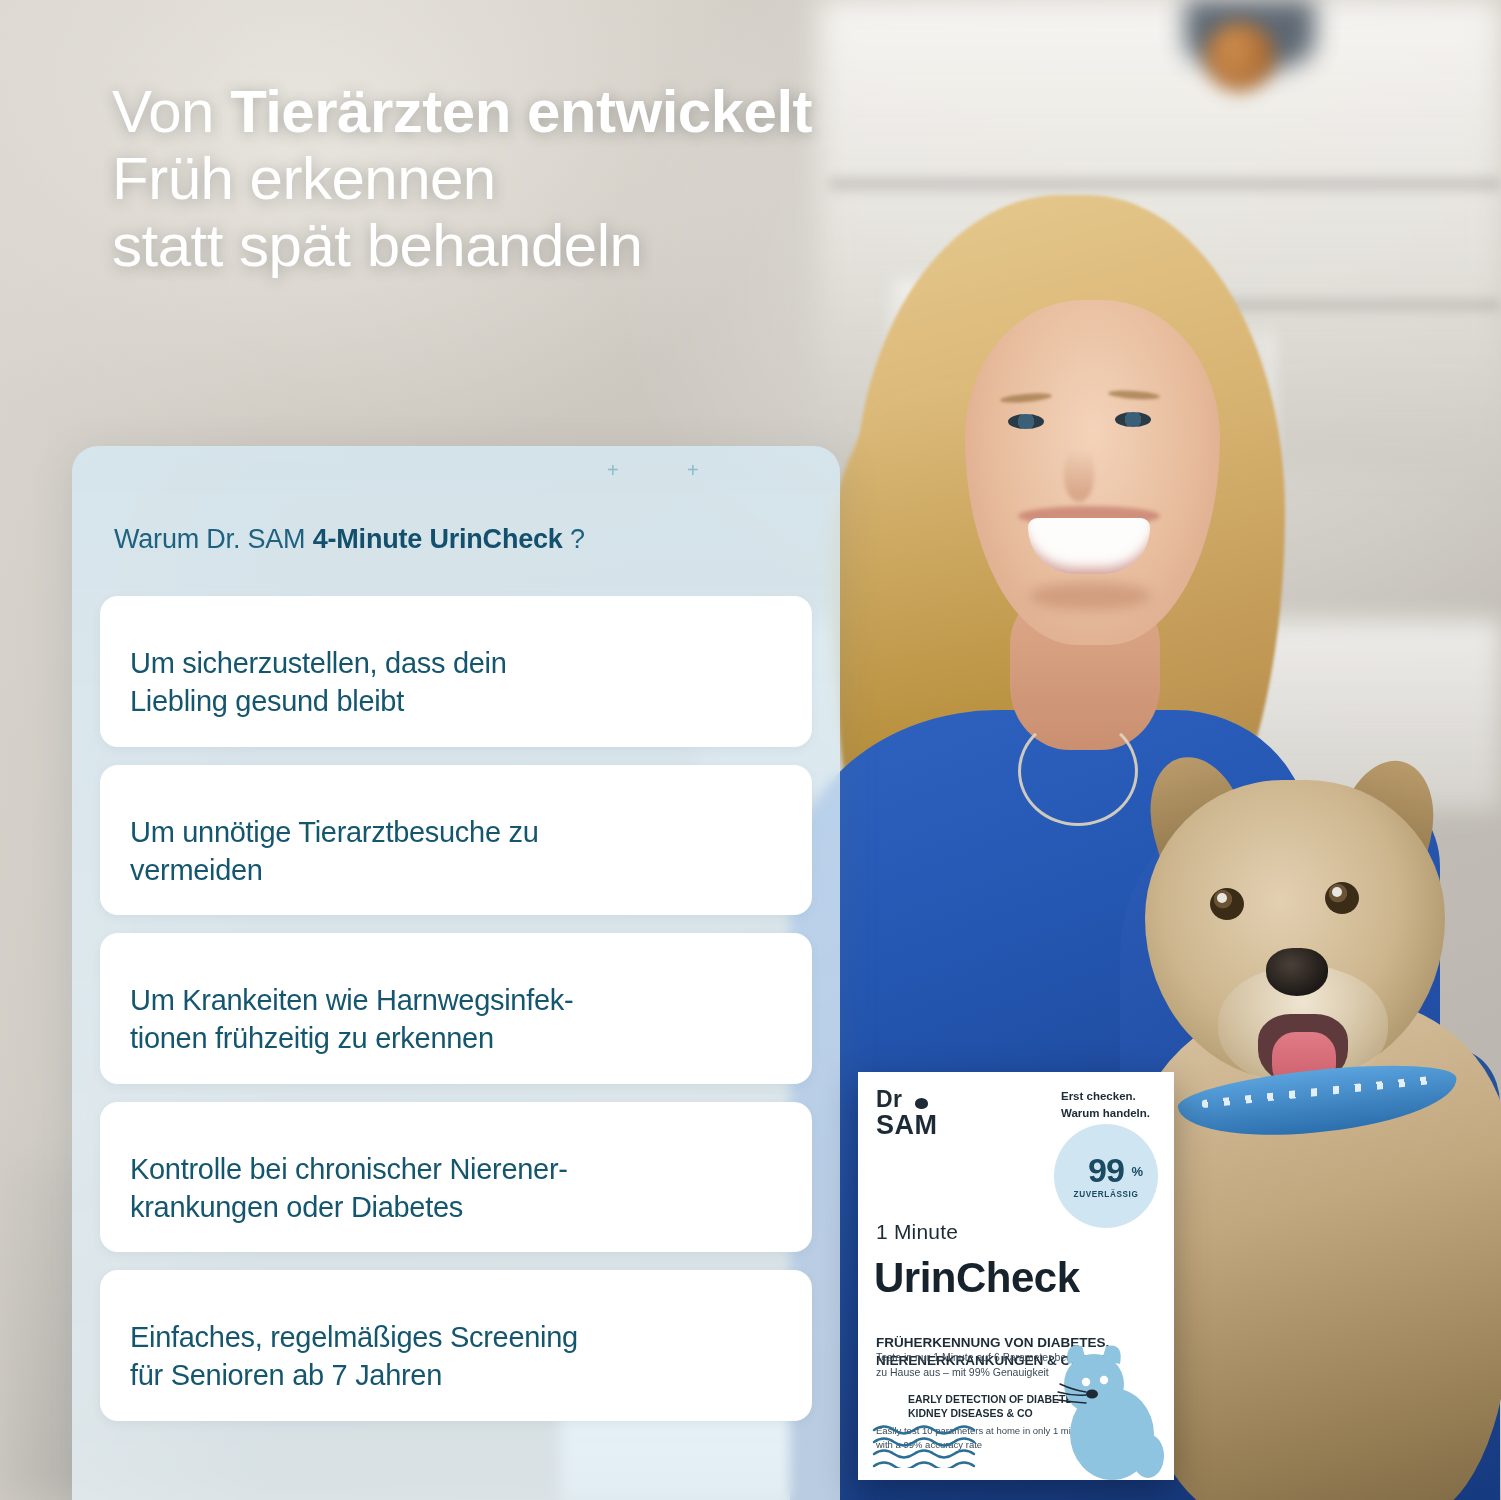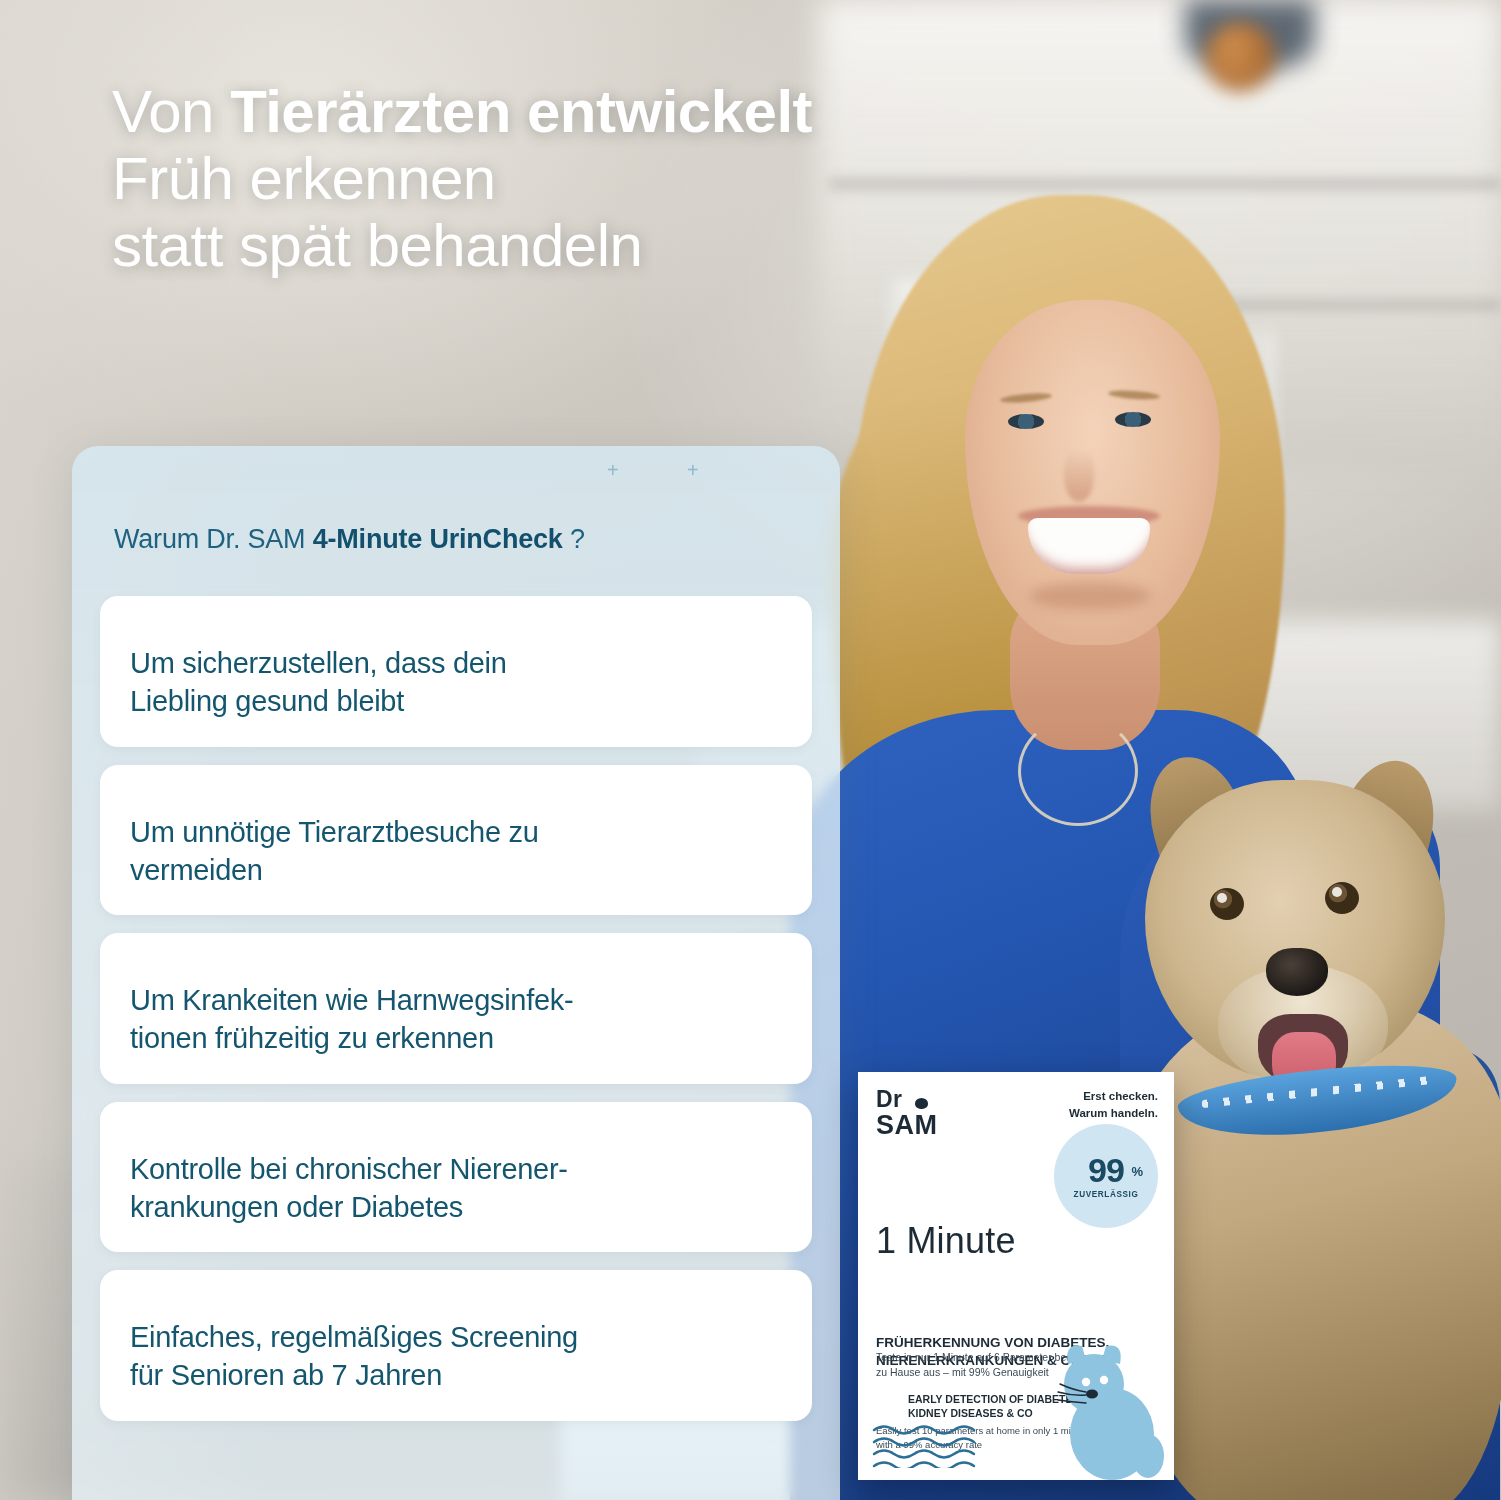--- a/index.html
+++ b/index.html
@@ -227,34 +227,34 @@
     overflow: hidden;
   }
   .pb-brand { position: absolute; left: 18px; top: 16px; color: #1d2b36; }
   .pb-brand .dr { font-size: 23px; font-weight: 700; line-height: 1; letter-spacing: .5px; }
   .pb-brand .sam { font-size: 27px; font-weight: 700; line-height: 1.05; letter-spacing: .5px; }
   .pb-paw {
     position: absolute; left: 57px; top: 26px; width: 13px; height: 11px;
     background: #1d2b36; border-radius: 50% 50% 45% 45%;
   }
   .pb-erst {
-    position: absolute; right: 16px; top: 16px; text-align: right;
+    position: absolute; right: 24px; top: 16px; text-align: left;
     font-size: 11.5px; color: #1d2b36; line-height: 1.45; font-weight: 600;
   }
   .pb-badge {
     position: absolute; right: 16px; top: 52px; width: 104px; height: 104px;
     border-radius: 50%;
     background: #cfe6f2;
     display: flex; flex-direction: column; align-items: center; justify-content: center;
     color: #1b4a63;
   }
   .pb-badge .num { font-size: 34px; font-weight: 700; letter-spacing: -1px; line-height: 1; }
   .pb-badge .pct { font-size: 13px; font-weight: 700; position: absolute; right: 15px; top: 40px; }
   .pb-badge .sub { font-size: 8.2px; font-weight: 700; letter-spacing: .6px; margin-top: 3px; }
-  .pb-1min { position: absolute; left: 18px; top: 148px; font-size: 36px; color: #1d2b36; letter-spacing: .2px; text-align: center; }
+  .pb-1min { position: absolute; left: 18px; top: 148px; font-size: 21px; color: #1d2b36; letter-spacing: .2px; text-align: center; }
   .pb-title {
     position: absolute; left: 16px; top: 182px; font-size: 42px; font-weight: 700;
     color: #16222c; letter-spacing: -.5px;
   }
   .pb-sub-de {
     position: absolute; left: 18px; top: 238px; width: 282px;
     font-size: 13.5px; font-weight: 700; color: #1d2b36; line-height: 1.35; margin-top: 24px;
   }
   .pb-body-de {
     position: absolute; left: 18px; top: 278px; width: 250px;
@@ -429,20 +429,21 @@
       <div>Warum handeln.</div>
     </div>
 
     <div class="pb-badge">
       <div class="num">99</div>
       <div class="pct">%</div>
       <div class="sub">ZUVERLÄSSIG</div>
     </div>
 
     <div class="pb-1min">1 Minute</div>
+    <div class="pb-title">UrinCheck</div>
     <div class="pb-sub-de" style="white-space:pre-line">FRÜHERKENNUNG VON DIABETES,
 NIERENERKRANKUNGEN &amp; CO</div>
     <div class="pb-body-de">Teste in nur 1 Minute auf 6 Parameter bequem von zu Hause aus – mit 99% Genauigkeit</div>
     <div class="pb-sub-en" style="white-space:pre-line">EARLY DETECTION OF DIABETES,
 KIDNEY DISEASES &amp; CO</div>
     <div class="pb-body-en">Easily test 10 parameters at home in only 1 minute with a 99% accuracy rate</div>
 
     <svg class="pb-waves" viewBox="0 0 120 46">
       <g fill="none" stroke="#2b6f96" stroke-width="2.4" stroke-linecap="round">
         <path d="M2 8 q10 -7 20 0 t20 0 t20 0 t20 0 t20 0"></path>

